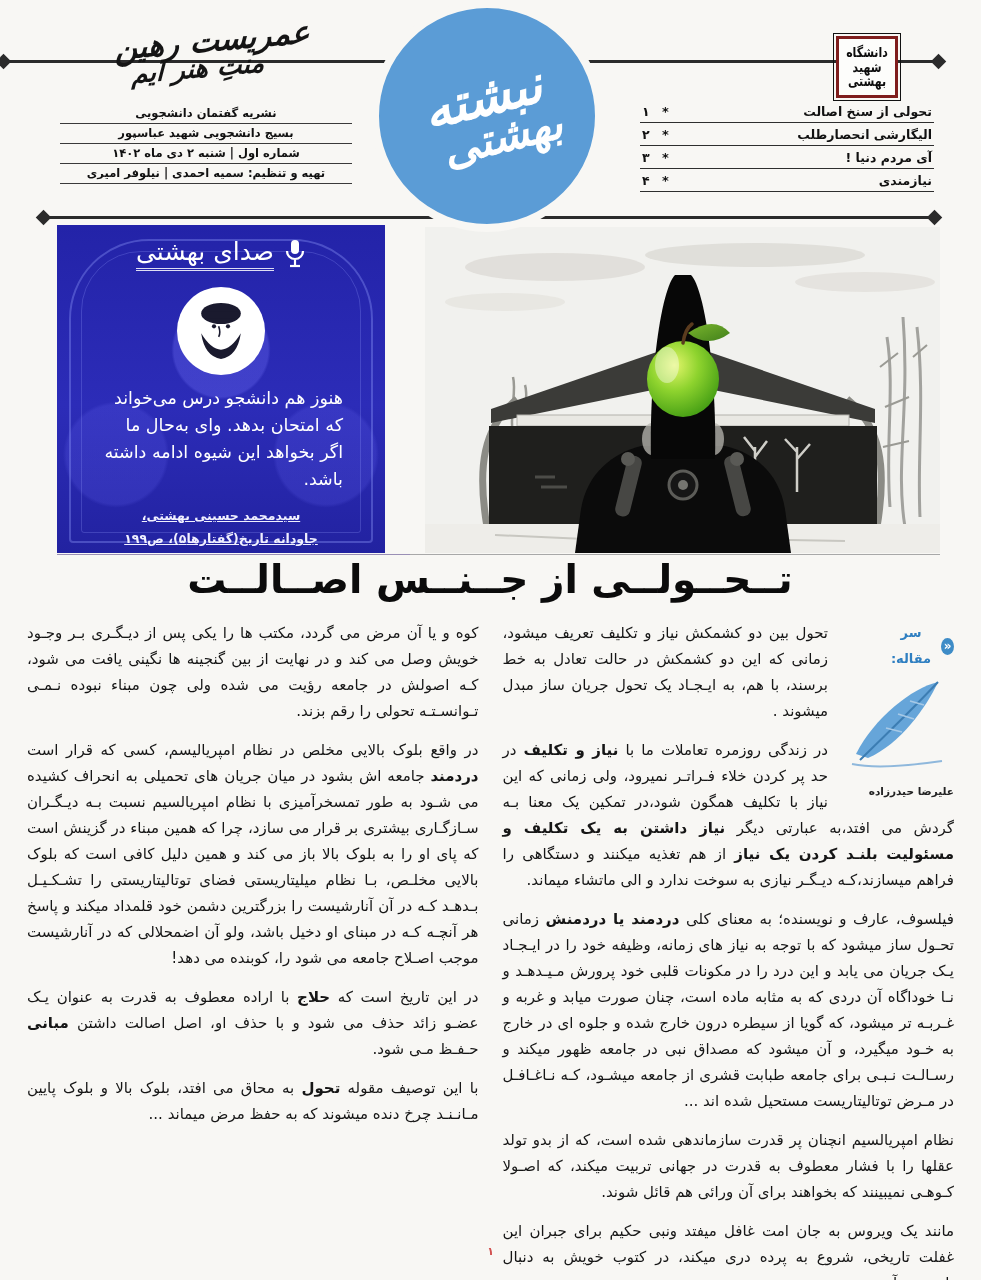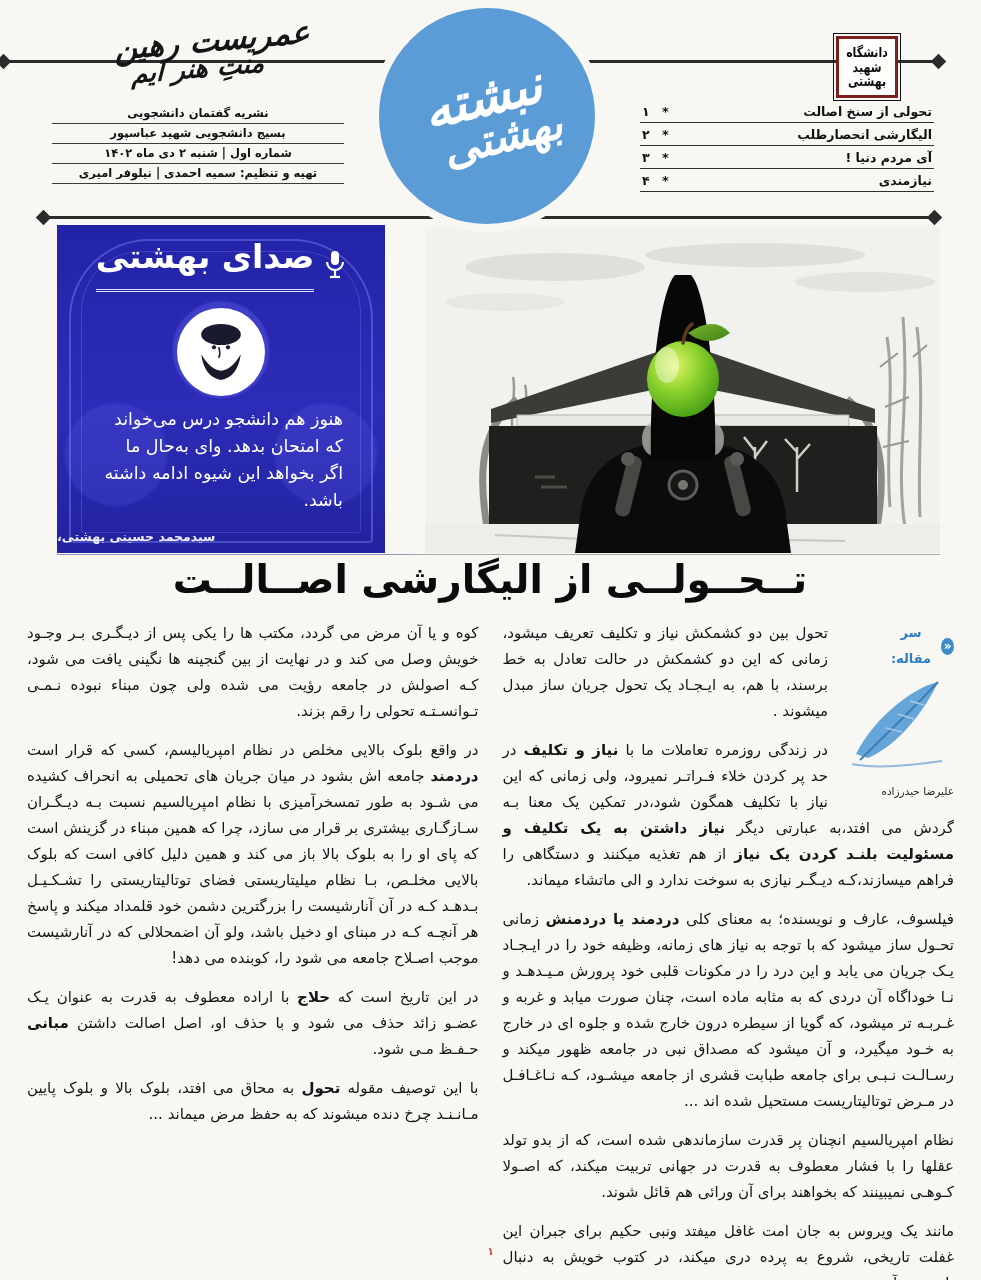--- a/index.html
+++ b/index.html
@@ -15,21 +15,21 @@
                transform:rotate(45deg); }
   .rule .dmd.l { left:-2px; } .rule .dmd.r { right:-2px; }
 
   
   .calligraphy { position:absolute; left:62px; top:26px; width:300px; height:78px;
     font-family:"DejaVu Serif", serif; font-style:italic; font-weight:bold;
     font-size:31px; line-height:0.95; color:#151515; text-align:center;
     transform:rotate(-5deg) skewX(-6deg); }
   .calligraphy .c2 { display:block; font-size:26px; transform:translateX(-14px); }
 
-  .masthead-info { position:absolute; left:52px; top:104px; width:292px; direction:rtl; }
+  .masthead-info { position:absolute; left:60px; top:104px; width:292px; direction:rtl; }
   .masthead-info .line { font-size:11.5px; font-weight:bold; text-align:center;
     letter-spacing:.5px; color:#111; border-bottom:1.4px solid #3a3a3a;
     padding:2px 2px 3px; white-space:nowrap; }
 
   
   .logo-circle { position:absolute; left:371px; top:0px; width:232px; height:232px;
     border-radius:50%; background:#5b9cd6; border:8px solid #f8f7f4; z-index:3;
     display:flex; align-items:center; justify-content:center; }
   .logo-circle .logo-script { font-family:"DejaVu Serif", serif; font-style:italic;
     font-weight:bold; color:#ffffff; transform:rotate(-14deg); text-align:center;
@@ -59,29 +59,29 @@
       radial-gradient(circle at 18% 70%, rgba(90,90,230,.25) 0 14%, rgba(0,0,60,0) 15%),
       radial-gradient(circle at 82% 70%, rgba(90,90,230,.25) 0 14%, rgba(0,0,60,0) 15%),
       linear-gradient(180deg,#2323a8,#2c2cb8 55%,#2222a0);
     color:#fff; overflow:hidden; }
   .quote-card .frame { position:absolute; inset:14px 12px 10px;
     border:2px solid rgba(150,160,255,.35); border-radius:80px 80px 4px 4px; }
   .quote-card .frame2 { position:absolute; inset:26px 24px 20px;
     border:1px solid rgba(150,160,255,.25); border-radius:60px 60px 3px 3px; }
   .qc-banner { position:relative; display:flex; align-items:center; justify-content:center;
     gap:10px; margin-top:12px; direction:rtl; }
-  .qc-banner .txt { font-size:33px; font-weight:700; letter-spacing:1px;
-    border-bottom:3px double rgba(255,255,255,.85); padding-bottom:13px; }
+  .qc-banner .txt { font-size:25px; font-weight:400; letter-spacing:1px;
+    border-bottom:3px double rgba(255,255,255,.85); padding-bottom:2px; }
   .qc-portrait { position:relative; width:88px; height:88px; border-radius:50%;
     background:#fff; margin:16px auto 10px; display:flex; align-items:center;
     justify-content:center; }
   .qc-quote { position:relative; font-size:17.5px; font-weight:normal; line-height:1.55;
     padding:0 42px; }
-  .qc-attrib { position:relative; font-size:12.5px; font-weight:bold; text-align:left;
-    margin-top:10px; line-height:1.9; color:#f0f0ff; }
+  .qc-attrib { position:relative; font-size:12.5px; font-weight:bold; text-align:center;
+    margin-top:10px; line-height:1.9; color:#f0f0ff;text-decoration:underline; }
 
   
   .photo { position:absolute; left:425px; top:227px; width:515px; height:326px;
     background:#f0f0ed; }
 
   .img-row-line { position:absolute; left:57px; top:554px; width:883px; height:1px;
     background:linear-gradient(90deg,#9a8fb5 0 40%, #a8a8a8 40%); }
 
   
   .headline { position:absolute; left:60px; top:557px; width:860px; text-align:center;
@@ -95,21 +95,21 @@
   .col p { margin-bottom:13px; }
   .col b { font-weight:900; }
 
   .editorial-float { float:right; width:116px; margin:0 0 6px 10px; text-align:center; }
   .kicker { display:flex; align-items:center; justify-content:flex-start; gap:5px;
     direction:rtl; margin-bottom:4px; }
   .kicker-icon { width:17px; height:17px; border-radius:50%; background:#3e8cc7;
     color:#fff; font-size:12px; font-weight:bold; display:flex; align-items:center;
     justify-content:center; line-height:1; }
   .kicker-label { color:#2f7fc1; font-size:13px; font-weight:900;margin-left:48px; }
-  .author { font-size:10.5px; font-weight:400; color:#222; margin-top:2px; text-align:right; }
+  .author { font-size:10.5px; font-weight:700; color:#222; margin-top:2px; text-align:right; }
 
   .page-num { position:absolute; left:0; right:0; bottom:22px; text-align:center;
     color:#d2504f; font-size:11px; font-weight:bold; }
 </style>
 </head>
 <body>
 
 <div class="page">
 
   <div class="rule rule-top">
@@ -257,21 +257,21 @@
       </defs>
       <path d="M222 152 a36 38 0 1 0 72 0 a36 38 0 1 0 -72 0" fill="url(#appleG)"></path>
       <ellipse cx="242" cy="138" rx="12" ry="18" fill="#ffffff" opacity=".4"></ellipse>
       <path d="M258 116 q2 -14 9 -19" stroke="#5a3b1e" stroke-width="3.5" fill="none" stroke-linecap="round"></path>
       <path d="M263 106 q26 -18 42 0 q-22 16 -42 0 Z" fill="url(#leafG)"></path>
     </svg>
   </div>
 
   <div class="img-row-line"></div>
 
-  <div class="headline">تــحــولــی از الیگارشی اصــالــت</div>
+  <div class="headline">تــحــولــی از جــنــس اصــالــت</div>
 
   <div class="body-cols">
 
     <div class="col">
       <div class="editorial-float">
         <div class="kicker">
           <span class="kicker-icon">«</span>
           <span class="kicker-label">سر مقاله:</span>
         </div>
         <svg width="100" height="92" viewBox="0 0 100 92">

